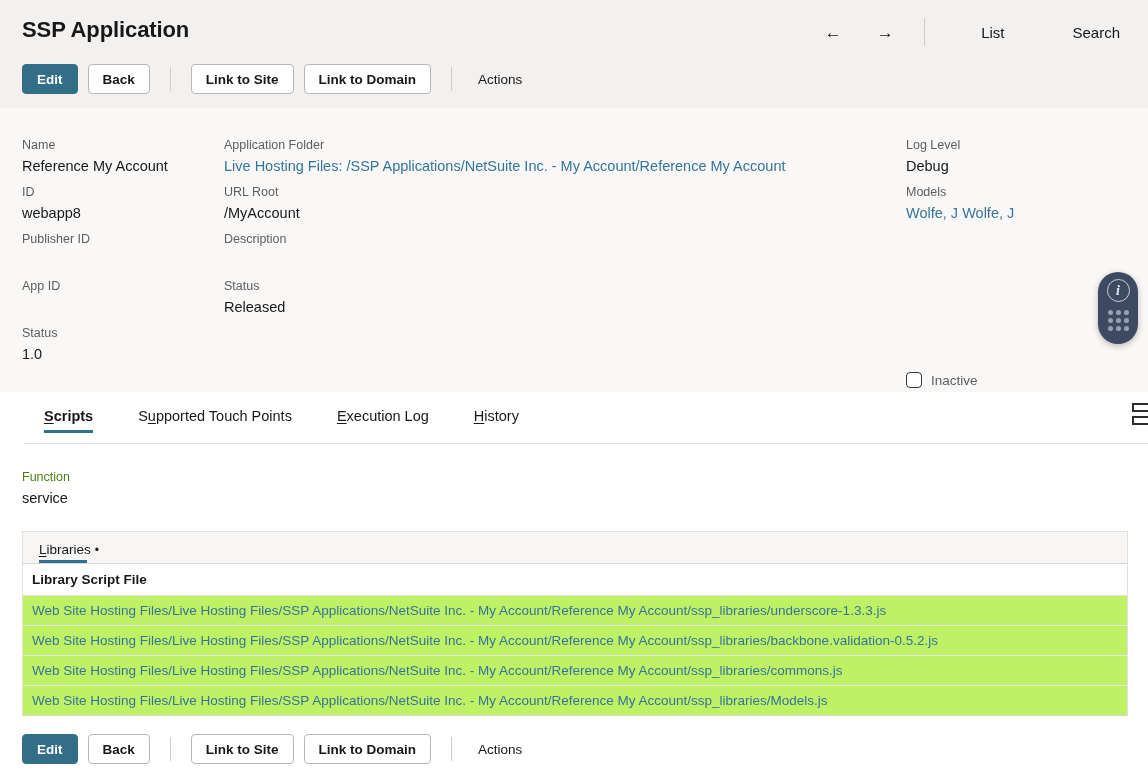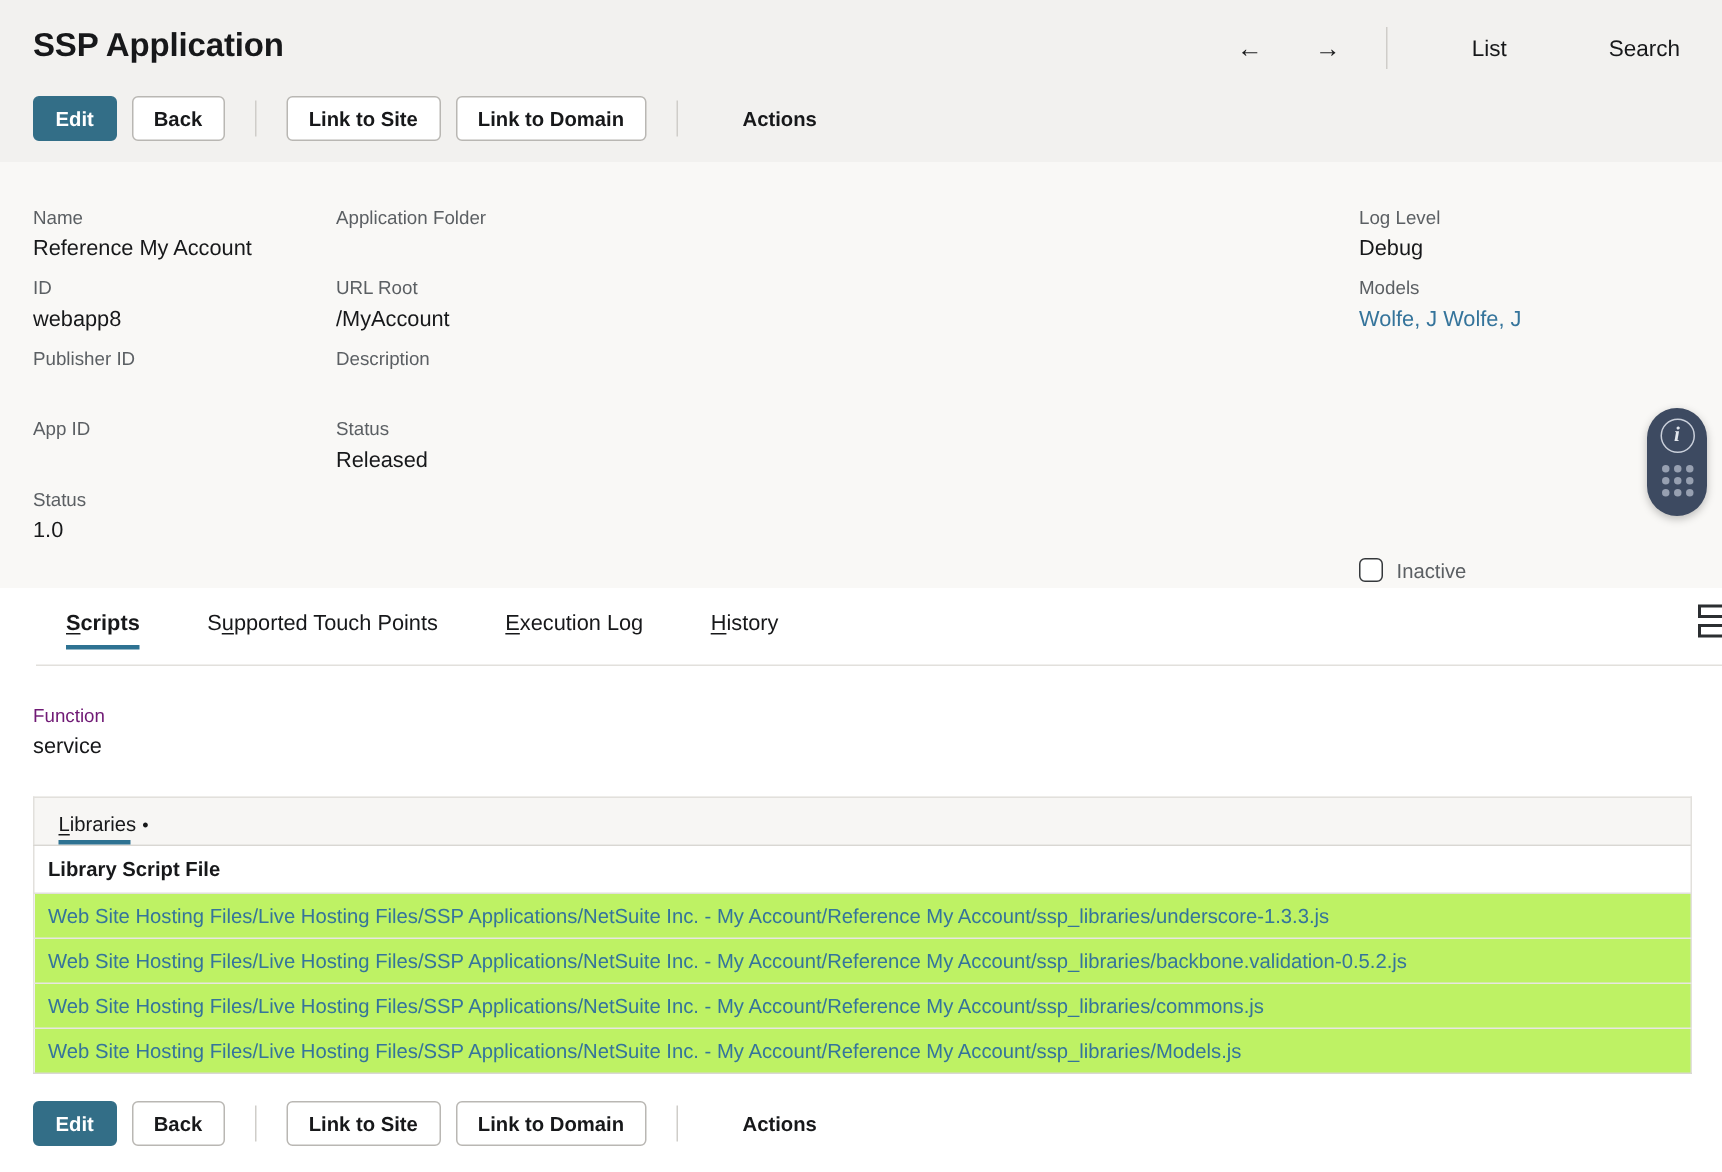--- a/index.html
+++ b/index.html
@@ -52,23 +52,22 @@
     font-family: "Liberation Sans", sans-serif;
     font-size: 13.5px; font-weight: bold;
     display: inline-flex; align-items: center; justify-content: center;
     cursor: pointer; white-space: nowrap;
   }
   .btn.primary {
     background: #336e87; border-color: #336e87; color: #ffffff;
   }
   .tb-div { width: 1px; height: 24px; background: #cfcdc9; }
   .tb-actions {
-    font-size: 13.5px; color: #17181a; font-weight: bold; cursor: pointer;
+    font-size: 13.5px; color: #17181a; font-weight: normal; cursor: pointer;
     white-space: nowrap;
-    margin-left: 17px;
   }
 
   .toolbar-top { position: absolute; left: 22px; top: 64px; }
   .toolbar-bottom { position: absolute; left: 22px; top: 734px; }
 
   
   .field-area {
     position: absolute; left: 0; top: 108px; width: 1148px; height: 284px;
     background: #f9f8f6;
   }
@@ -134,21 +133,21 @@
   .rowsicon {
     position: absolute; right: 18px; top: 11px;
     width: 22px; height: 22px; cursor: pointer;
     display: flex; flex-direction: column; justify-content: space-between;
   }
   .rowsicon b {
     display: block; height: 9px; border: 2px solid #2b2e31; background: #ffffff;
   }
 
   
-  .func-label { position: absolute; left: 22px; top: 470px; font-size: 12.5px; color: #701a75; }
+  .func-label { position: absolute; left: 22px; top: 470px; font-size: 12.5px; color: #4d7c0f; }
   .func-value { position: absolute; left: 22px; top: 490px; font-size: 14.5px; color: #17181a; }
 
   
   .sublist {
     position: absolute; left: 22px; top: 531px; width: 1106px;
   }
   .sublist-tabbar {
     height: 32px; background: #f7f6f4;
     border: 1px solid #e2e0dc; border-bottom: none;
     display: flex; align-items: flex-end; padding-left: 16px;
@@ -213,20 +212,21 @@
     <div class="fld-label" style="left:22px; top:77px;">ID</div>
     <div class="fld-value" style="left:22px; top:97px;">webapp8</div>
     <div class="fld-label" style="left:22px; top:124px;">Publisher ID</div>
     <div class="fld-value" style="left:22px; top:144px;"></div>
     <div class="fld-label" style="left:22px; top:171px;">App ID</div>
     <div class="fld-value" style="left:22px; top:191px;"></div>
     <div class="fld-label" style="left:22px; top:218px;">Status</div>
     <div class="fld-value" style="left:22px; top:238px;">1.0</div>
 
     <div class="fld-label" style="left:224px; top:30px;">Application Folder</div>
+    <div class="fld-value link" style="left:224px; top:50px;">Live Hosting Files: /SSP Applications/NetSuite Inc. - My Account/Reference My Account</div>
     <div class="fld-label" style="left:224px; top:77px;">URL Root</div>
     <div class="fld-value" style="left:224px; top:97px;">/MyAccount</div>
     <div class="fld-label" style="left:224px; top:124px;">Description</div>
     <div class="fld-value" style="left:224px; top:144px;"></div>
     <div class="fld-label" style="left:224px; top:171px;">Status</div>
     <div class="fld-value" style="left:224px; top:191px;">Released</div>
 
     <div class="fld-label" style="left:906px; top:30px;">Log Level</div>
     <div class="fld-value" style="left:906px; top:50px;">Debug</div>
     <div class="fld-label" style="left:906px; top:77px;">Models</div>

